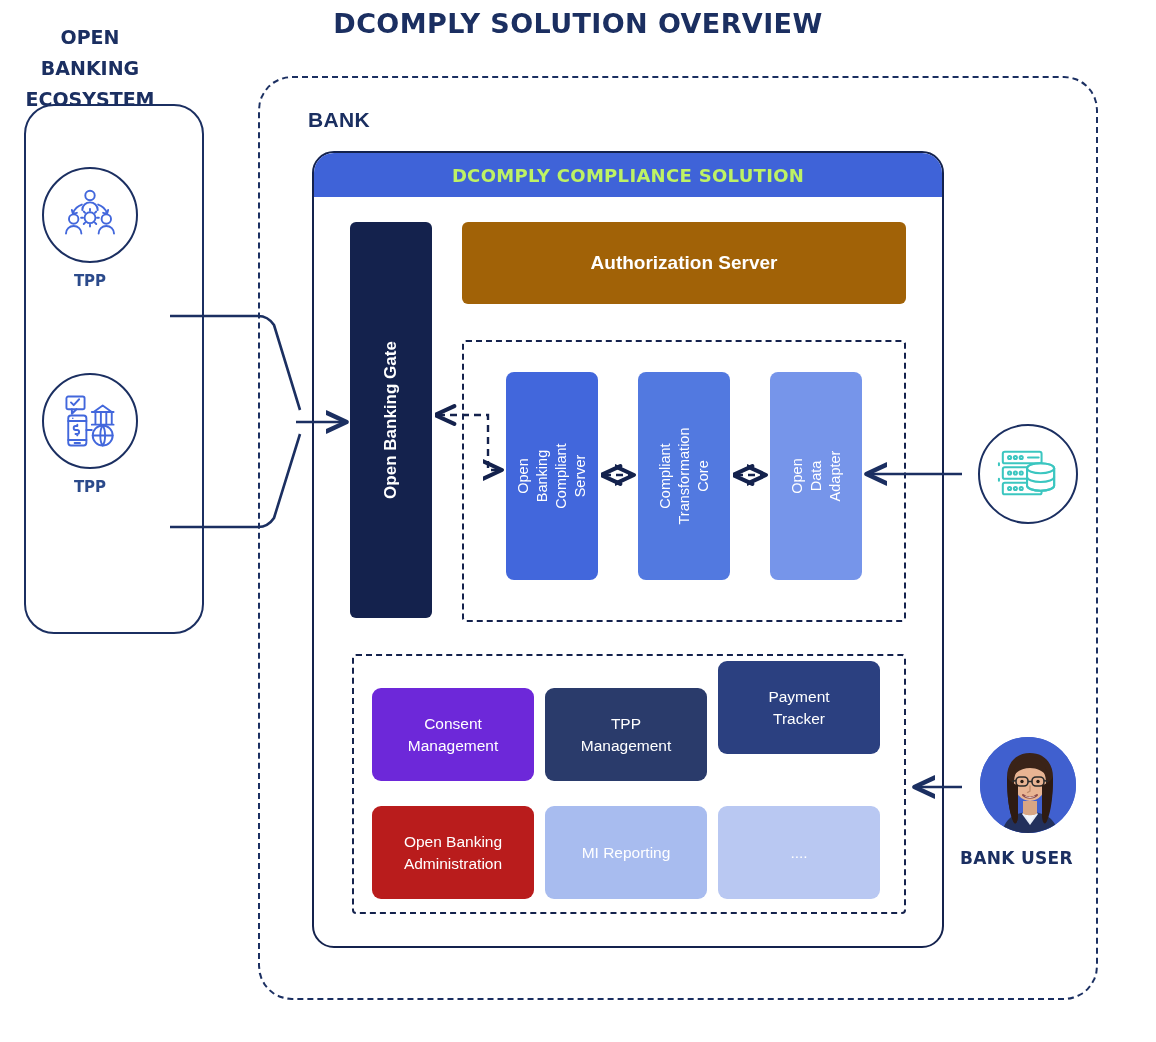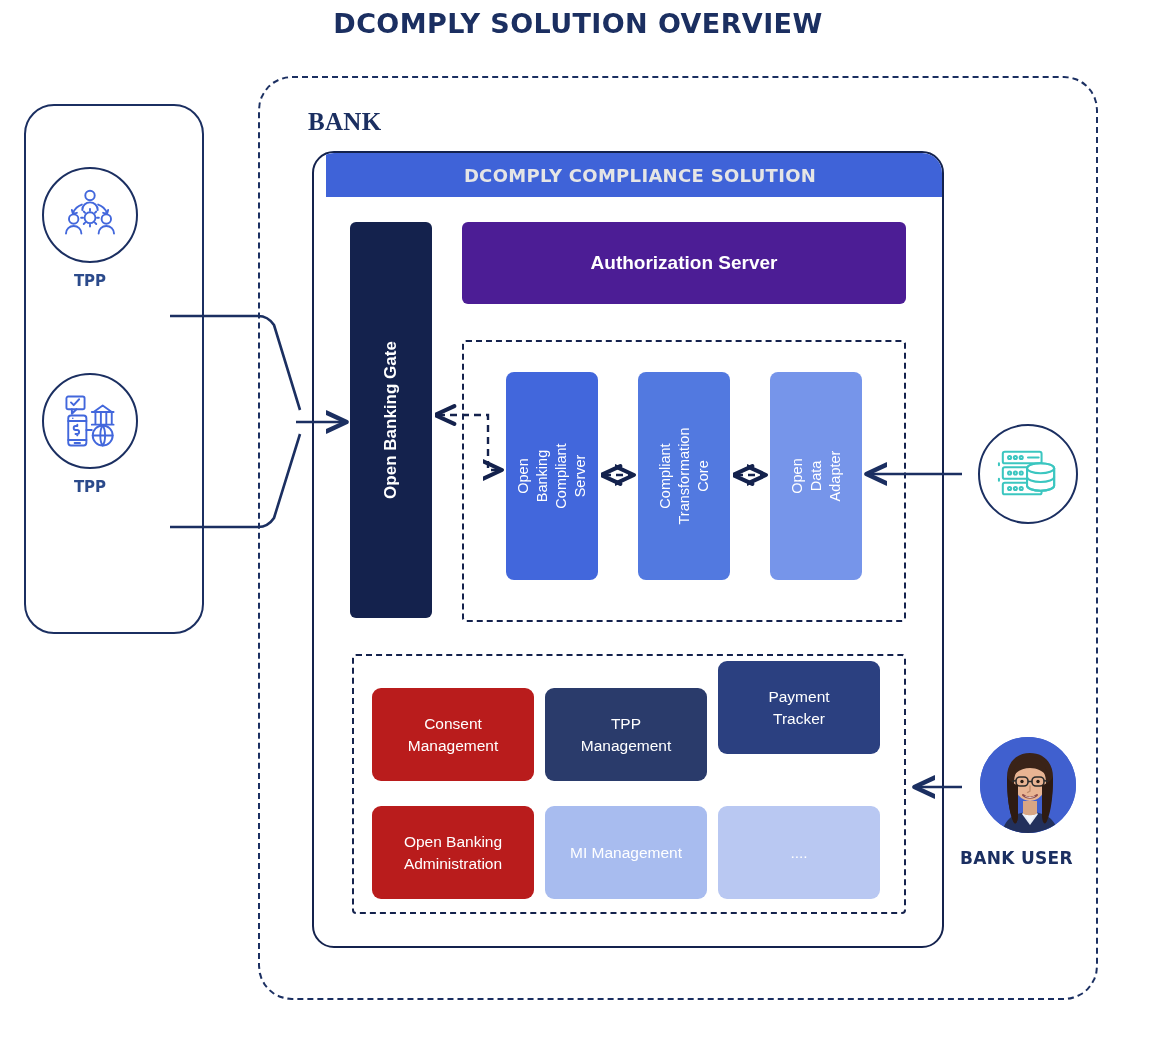--- a/index.html
+++ b/index.html
@@ -60,41 +60,41 @@
   
   #bank-outer {
     position: absolute;
     left: 258px; top: 76px;
     width: 840px; height: 924px;
     border: 2.5px dashed #1b2f61;
     border-radius: 34px;
   }
   #bank-label {
     position: absolute; left: 308px; top: 108px;
-    font-size: 25px; font-weight: 800; color: #1b2f61;
+    font-size: 21px; font-weight: 800; color: #1b2f61;
     letter-spacing: 0.3px;
-    font-family: Liberation Serif, serif;
+    font-family: Liberation Sans, sans-serif;
   }
 
   
   #dcomply-panel {
     position: absolute;
     left: 312px; top: 151px;
     width: 632px; height: 797px;
     border: 2.5px solid #14224d;
     border-radius: 22px;
     background: transparent;
     overflow: hidden;
   }
   #dcomply-header {
-    position: absolute; left: 12px; top: 0;
+    position: absolute; left: 0; top: 0;
     width: 100%; height: 44px;
     background: #3f63d8;
     display: flex; align-items: center; justify-content: center;
-    color: #e5e5e5;
+    color: #bef264;
     font-size: 18px; font-weight: 800; letter-spacing: 0.3px;
     font-family: "DejaVu Sans", sans-serif;
   }
 
   
   #open-banking-gate {
     position: absolute;
     left: 350px; top: 222px;
     width: 82px; height: 396px;
     background: #14224d;
@@ -105,21 +105,21 @@
     transform: translate(-50%,-50%) rotate(-90deg);
     white-space: nowrap;
     color: #ffffff; font-size: 17px; font-weight: 700;
   }
 
   
   #authorization-server {
     position: absolute;
     left: 462px; top: 222px;
     width: 444px; height: 82px;
-    background: #4c1d95;
+    background: #a16207;
     border-radius: 6px;
     display: flex; align-items: center; justify-content: center;
     color: #ffffff; font-size: 19px; font-weight: 700;
   }
 
   
   #core-group {
     position: absolute;
     left: 462px; top: 340px;
     width: 444px; height: 282px;
@@ -154,21 +154,21 @@
   .module-box {
     position: absolute;
     width: 162px; height: 93px;
     border-radius: 9px;
     display: flex; align-items: center; justify-content: center;
     text-align: center;
     color: #ffffff;
     font-size: 15.5px; line-height: 22px;
     white-space: pre-line;
   }
-  #module-box-0 { left: 372px; top: 688px; background: #b91c1c; }
+  #module-box-0 { left: 372px; top: 688px; background: #6d28d9; }
   #module-box-1 { left: 545px; top: 688px; background: #2a3b6b; }
   #module-box-2 { left: 718px; top: 661px; background: #2b4080; }
   #module-box-3 { left: 372px; top: 806px; background: #b91c1c; text-align: right; }
   #module-box-4 { left: 545px; top: 806px; background: #a8bcef; }
   #module-box-5 { left: 718px; top: 806px; background: #b9c8f2; }
 
   
   #bank-data-source { position: absolute; left: 960px; top: 424px; width: 136px; text-align: center; }
   #bank-data-circle {
     width: 100px; height: 100px; margin: 0 auto;
@@ -207,20 +207,23 @@
   <div id="page-title">DCOMPLY SOLUTION OVERVIEW</div>
 
   <div id="bank-outer"></div>
   <div id="bank-label">BANK</div>
 
   <div id="dcomply-panel">
     <div id="dcomply-header">DCOMPLY COMPLIANCE SOLUTION</div>
   </div>
 
   <div id="ecosystem-panel"></div>
+  <div id="ecosystem-title">OPEN
+BANKING
+ECOSYSTEM</div>
 
   <div class="tpp-node" id="tpp-node-1">
     <div class="tpp-circle">
       <svg width="58" height="58" viewBox="0 0 64 64" fill="none" stroke="#4267dc" stroke-width="2.1" stroke-linecap="round" stroke-linejoin="round">
         <circle cx="32" cy="10.5" r="5.2"></circle>
         <path d="M23.5 26.5c0-5 3.8-8.4 8.5-8.4s8.5 3.4 8.5 8.4"></path>
         <circle cx="14" cy="36.5" r="5.2"></circle>
         <path d="M5.5 52.5c0-5 3.8-8.4 8.5-8.4s8.5 3.4 8.5 8.4"></path>
         <circle cx="50" cy="36.5" r="5.2"></circle>
         <path d="M41.5 52.5c0-5 3.8-8.4 8.5-8.4s8.5 3.4 8.5 8.4"></path>
@@ -276,21 +279,21 @@
   <div id="module-group"></div>
 
   <div class="module-box" id="module-box-0">Consent
 Management</div>
   <div class="module-box" id="module-box-1">TPP
 Management</div>
   <div class="module-box" id="module-box-2">Payment
 Tracker</div>
   <div class="module-box" id="module-box-3">Open Banking
 Administration</div>
-  <div class="module-box" id="module-box-4">MI Management</div>
+  <div class="module-box" id="module-box-4">MI Reporting</div>
   <div class="module-box" id="module-box-5">....</div>
 
   <div id="bank-data-source">
     <div id="bank-data-circle">
       <svg width="62" height="62" viewBox="0 0 64 64" fill="none" stroke="#3bc6c0" stroke-width="2.1" stroke-linecap="round" stroke-linejoin="round">
         <rect x="6" y="9" width="40" height="12" rx="2"></rect>
         <rect x="6" y="25" width="40" height="12" rx="2"></rect>
         <rect x="6" y="41" width="40" height="12" rx="2"></rect>
         <circle cx="13" cy="15" r="1.6"></circle>
           <circle cx="19" cy="15" r="1.6"></circle>

